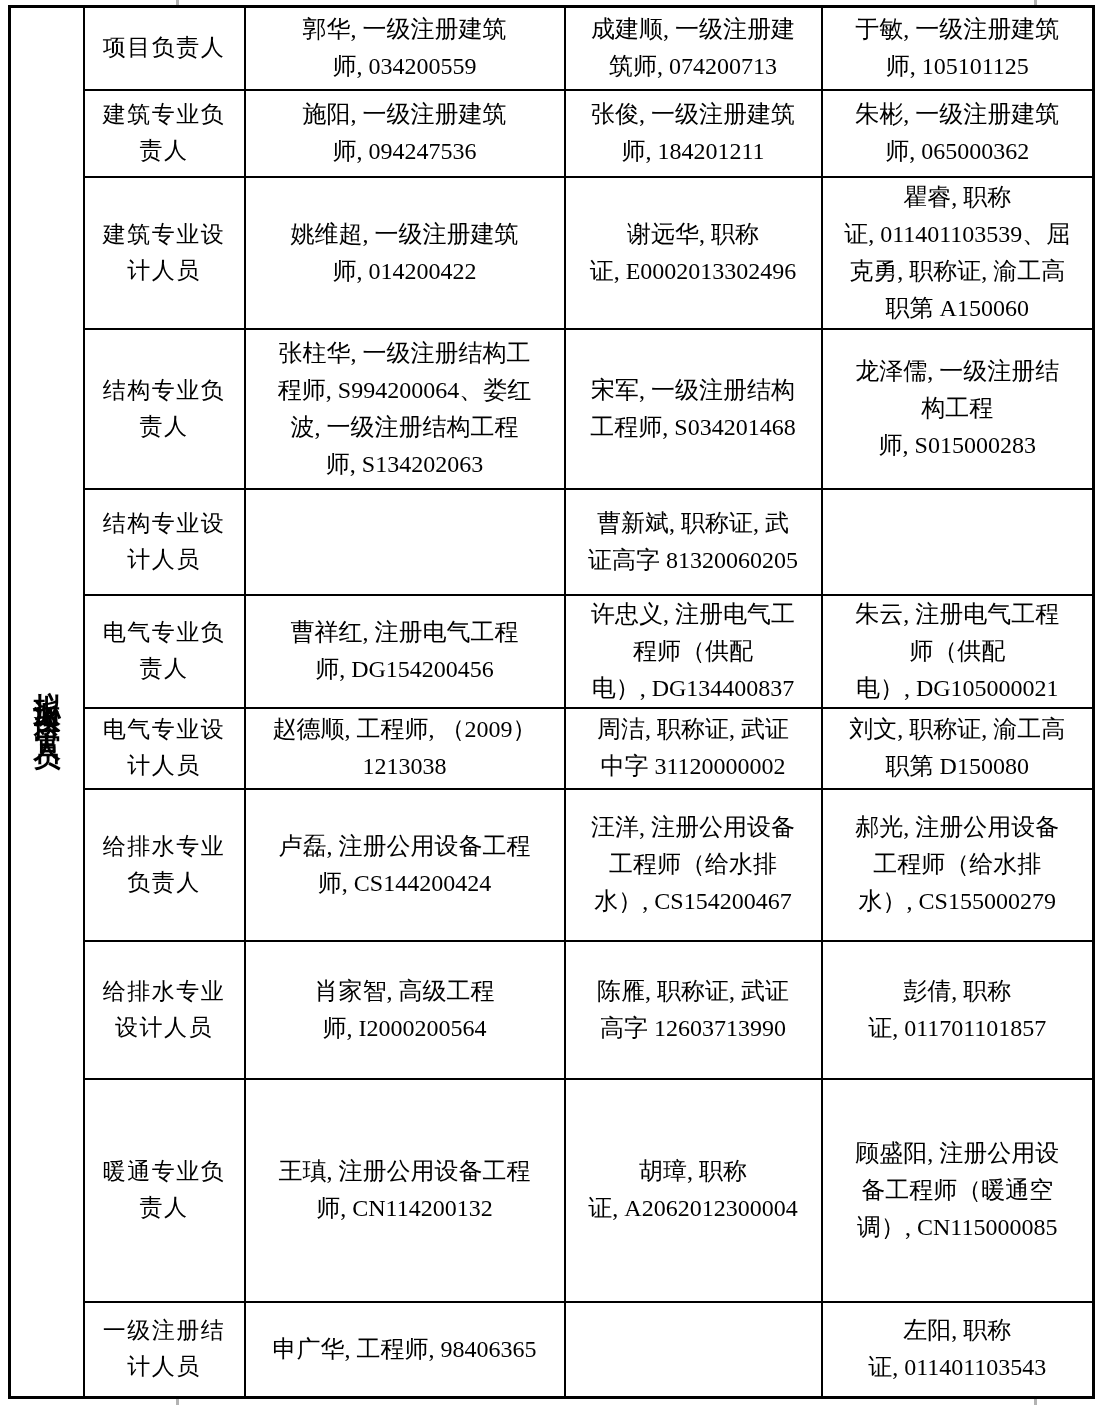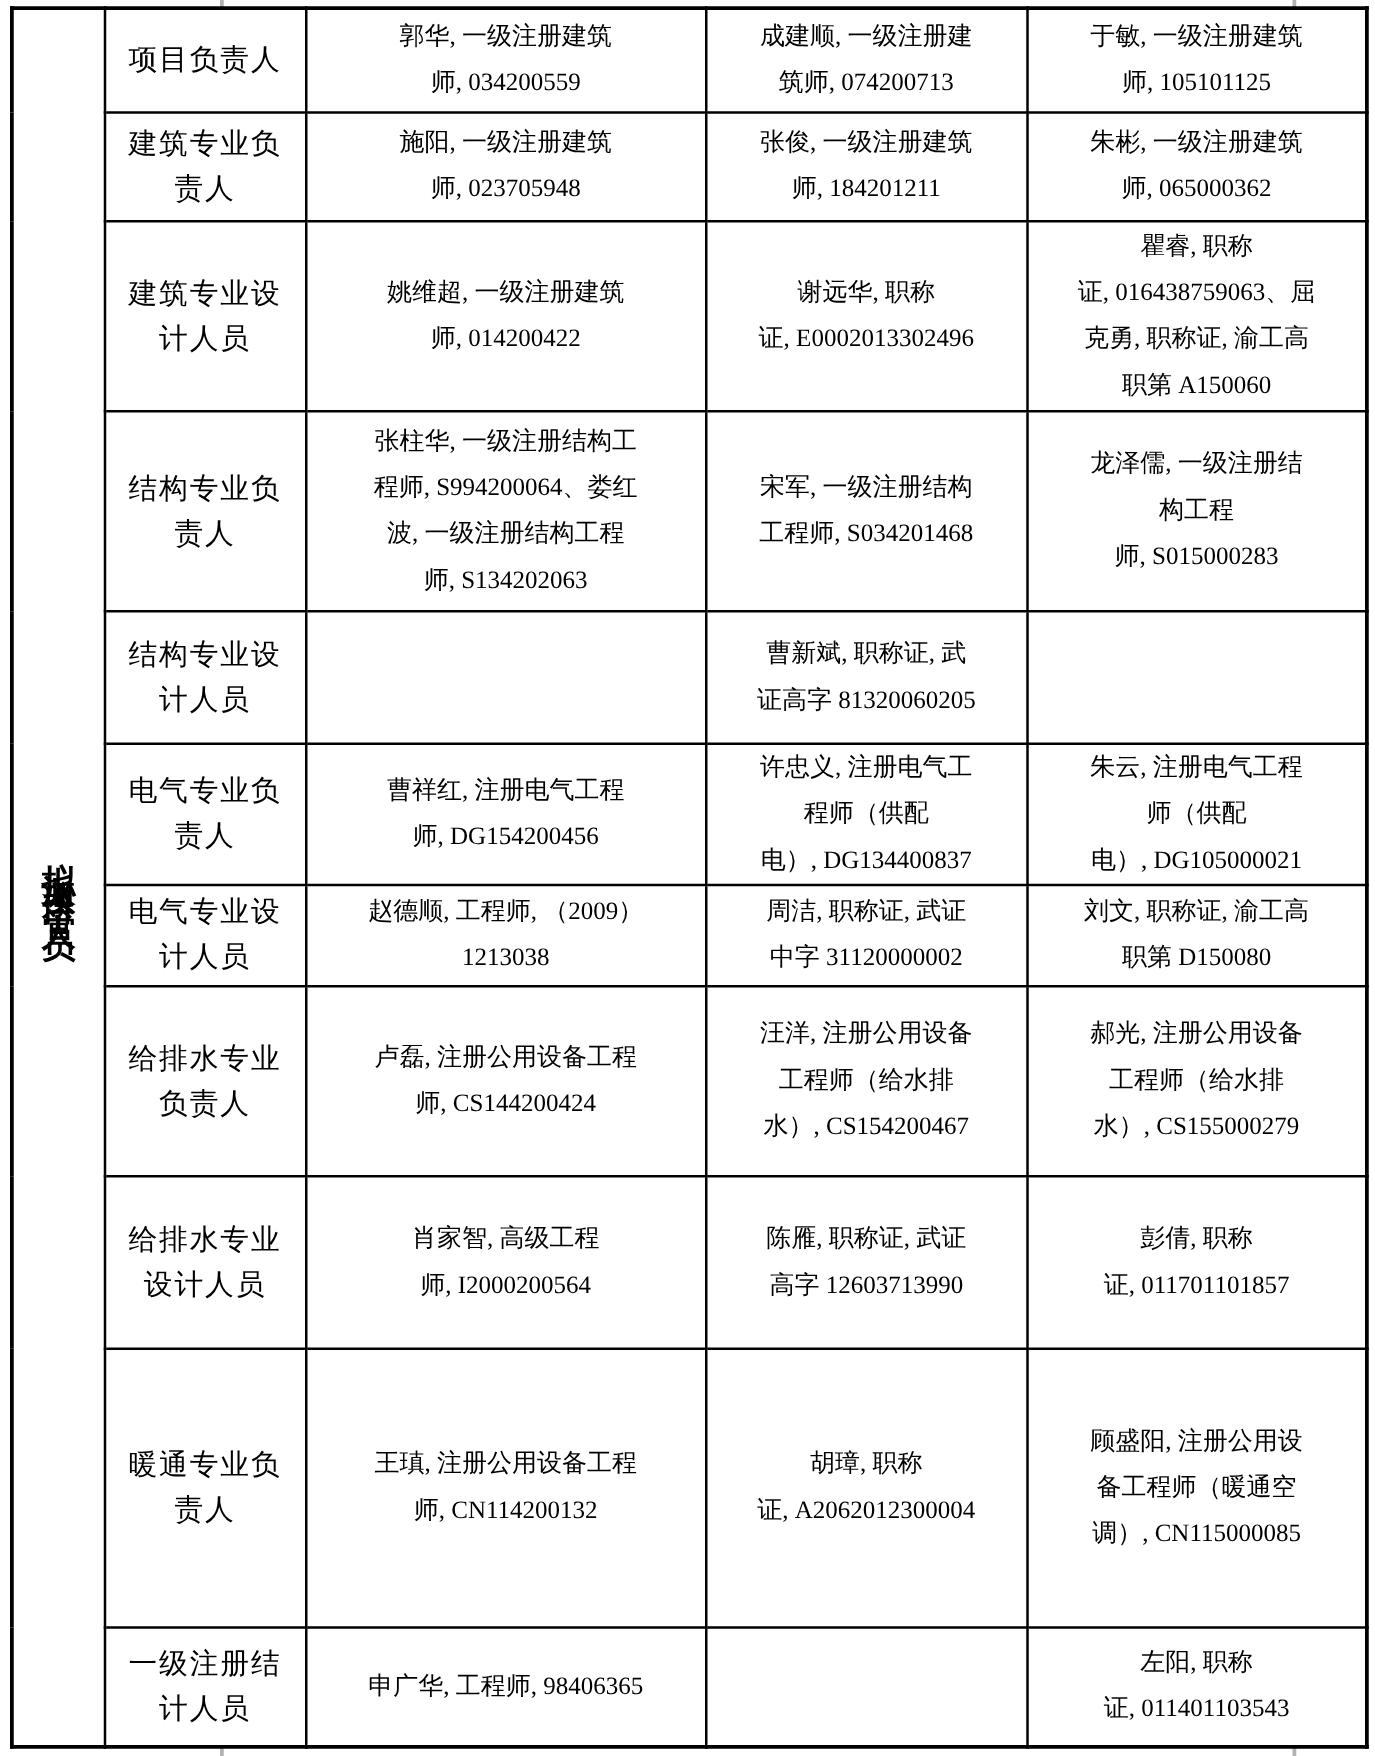--- a/index.html
+++ b/index.html
@@ -31,21 +31,21 @@
     overflow: hidden;
     padding: 0 4px;
   }
   td.role-cell {
     font-size: 23px;
     line-height: 36px;
     letter-spacing: 1.5px;
     padding: 0 14px;
   }
   td.person-cell {
-    font-size: 20px;
+    font-size: 24px;
     line-height: 37px;
     padding: 0 6px;
   }
   td.group-cell {
     padding: 0;
   }
   .vertical-label {
     display: inline-block;
     writing-mode: vertical-rl;
     text-orientation: upright;
@@ -88,35 +88,35 @@
 师, 034200559</td>
       <td class="person-cell">成建顺, 一级注册建
 筑师, 074200713</td>
       <td class="person-cell">于敏, 一级注册建筑
 师, 105101125</td>
     </tr>
     <tr style="height:87px">
       <td class="role-cell">建筑专业负
 责人</td>
       <td class="person-cell">施阳, 一级注册建筑
-师, 023705948</td>
+师, 094247536</td>
       <td class="person-cell">张俊, 一级注册建筑
 师, 184201211</td>
       <td class="person-cell">朱彬, 一级注册建筑
 师, 065000362</td>
     </tr>
     <tr style="height:152px">
       <td class="role-cell">建筑专业设
 计人员</td>
       <td class="person-cell">姚维超, 一级注册建筑
 师, 014200422</td>
       <td class="person-cell">谢远华, 职称
 证, E0002013302496</td>
       <td class="person-cell">瞿睿, 职称
-证, 016438759063、屈
+证, 011401103539、屈
 克勇, 职称证, 渝工高
 职第 A150060</td>
     </tr>
     <tr style="height:160px">
       <td class="role-cell">结构专业负
 责人</td>
       <td class="person-cell">张柱华, 一级注册结构工
 程师, S994200064、娄红
 波, 一级注册结构工程
 师, S134202063</td>

